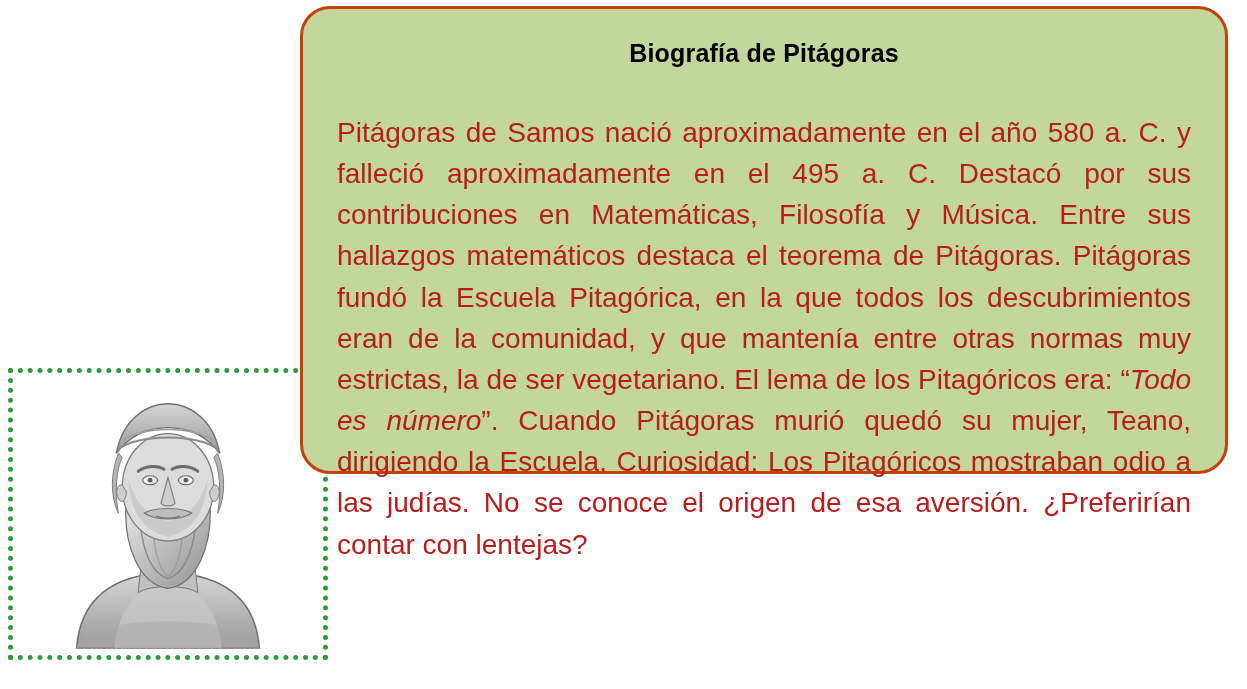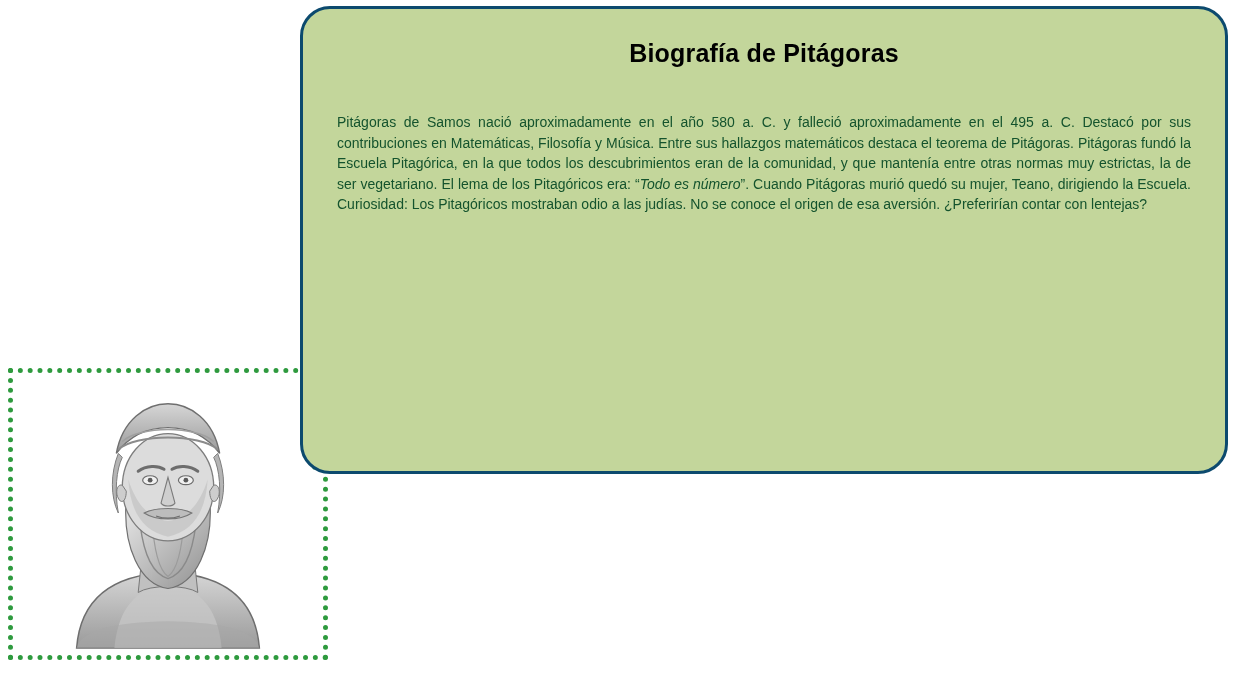--- a/index.html
+++ b/index.html
@@ -42,21 +42,21 @@
   }
 
   
   #bio-callout {
     position: absolute;
     left: 300px;
     top: 6px;
     width: 928px;
     height: 468px;
     background: #c3d69b;
-    border: 3px solid #0c4a6e;
+    border: 3px solid #c2410c;
     border-radius: 30px;
     box-sizing: border-box;
     padding: 22px 34px 18px 34px;
   }
   
   #callout-tail {
     position: absolute;
     left: 312px;
     top: 360px;
     width: 40px;
@@ -67,23 +67,23 @@
 
   #bio-title {
     text-align: center;
     font-size: 25px;
     font-weight: bold;
     color: #000000;
     margin: 8px 0 18px 0;
     letter-spacing: 0.2px;
   }
   #bio-text {
-    font-size: 14px;
+    font-size: 28px;
     line-height: 1.47;
-    color: #14532d;
+    color: #b91c1c;
     text-align: justify;
     text-justify: inter-word;
     margin-top: 44px;
   }
   #bio-text .motto {
     font-style: italic;
   }
 </style>
 </head>
 <body>

